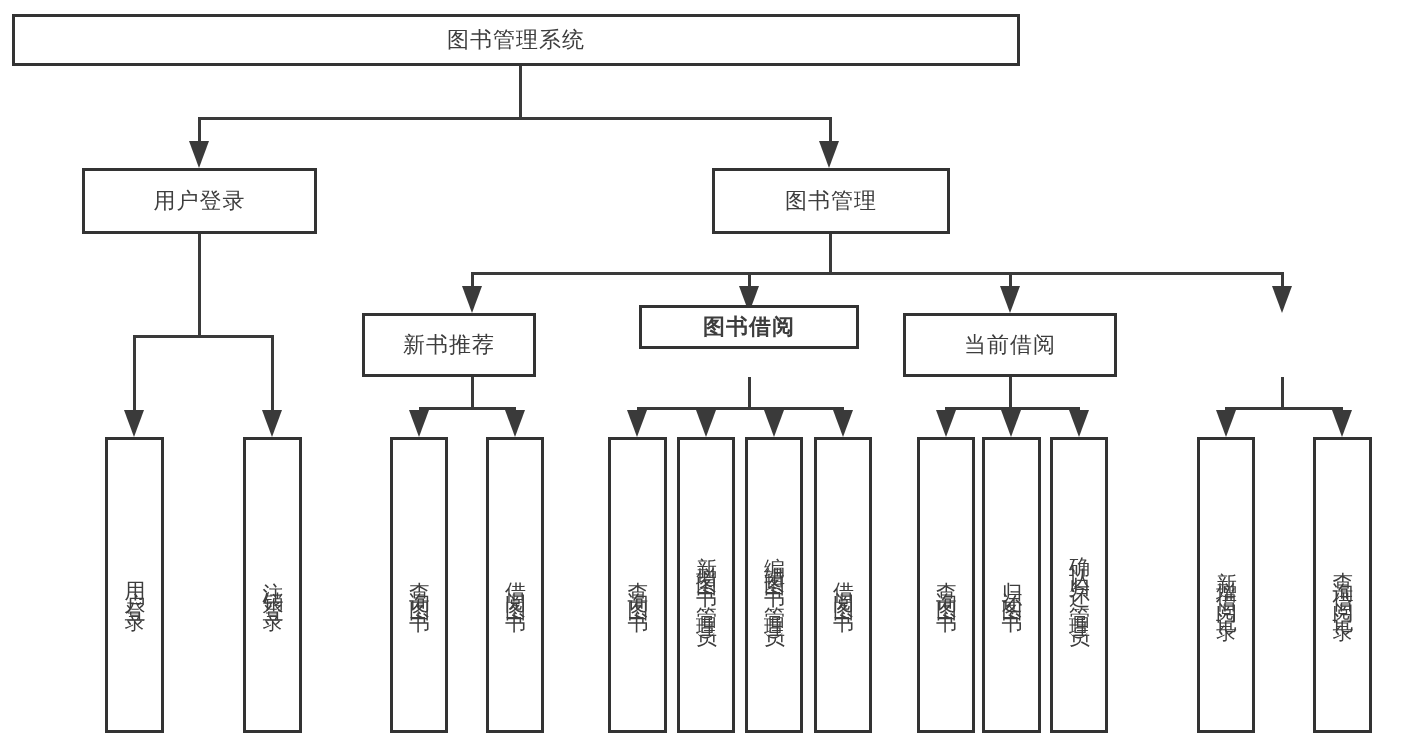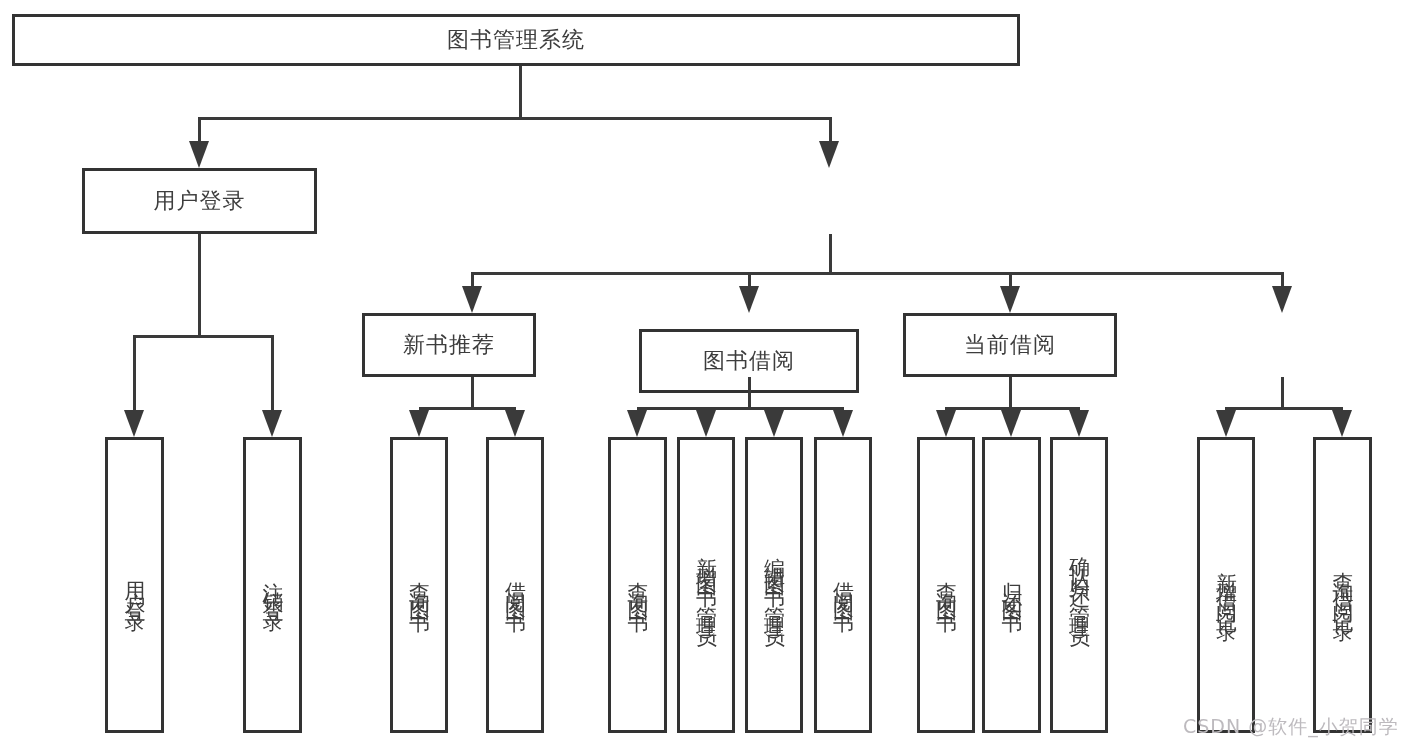--- a/index.html
+++ b/index.html
@@ -48,20 +48,23 @@
   <div class="vline" style="left:519px;top:66px;height:51px;"></div>
   <div class="hline" style="left:198px;top:117px;width:633px;"></div>
   <div class="vline" style="left:198px;top:117px;height:27px;"></div>
   <div class="arrow" style="left:189px;top:141px;"></div>
   <div class="vline" style="left:829px;top:117px;height:27px;"></div>
   <div class="arrow" style="left:819px;top:141px;"></div>
 
   <div class="box" style="left:82px;top:168px;width:235px;height:66px;">
     <span>用户登录</span>
   </div>
+  <div class="box" style="left:712px;top:168px;width:238px;height:66px;">
+    <span>图书管理</span>
+  </div>
 
   <div class="vline" style="left:198px;top:234px;height:101px;"></div>
   <div class="hline" style="left:133px;top:335px;width:141px;"></div>
   <div class="vline" style="left:133px;top:335px;height:77px;"></div>
   <div class="arrow" style="left:124px;top:410px;"></div>
   <div class="vline" style="left:271px;top:335px;height:77px;"></div>
   <div class="arrow" style="left:262px;top:410px;"></div>
 
   <div class="vline" style="left:829px;top:234px;height:38px;"></div>
   <div class="hline" style="left:471px;top:272px;width:811px;"></div>
@@ -70,21 +73,21 @@
   <div class="vline" style="left:748px;top:272px;height:14px;"></div>
   <div class="arrow" style="left:739px;top:286px;"></div>
   <div class="vline" style="left:1009px;top:272px;height:14px;"></div>
   <div class="arrow" style="left:1000px;top:286px;"></div>
   <div class="vline" style="left:1281px;top:272px;height:14px;"></div>
   <div class="arrow" style="left:1272px;top:286px;"></div>
 
   <div class="box" style="left:362px;top:313px;width:174px;height:64px;">
     <span>新书推荐</span>
   </div>
-  <div class="box" style="left:639px;top:329px;width:220px;height:64px;">
+  <div class="box" style="left:639px;top:305px;width:220px;height:44px;font-weight:bold;">
     <span>图书借阅</span>
   </div>
   <div class="box" style="left:903px;top:313px;width:214px;height:64px;">
     <span>当前借阅</span>
   </div>
 
   <div class="vline" style="left:471px;top:377px;height:30px;"></div>
   <div class="hline" style="left:419px;top:407px;width:97px;"></div>
   <div class="arrow" style="left:409px;top:410px;"></div>
   <div class="arrow" style="left:505px;top:410px;"></div>
@@ -144,15 +147,14 @@
     <span>确认归还（管理员）</span>
   </div>
 
   <div class="vbox" style="left:1197px;top:437px;width:58px;height:296px;">
     <span>新增借阅记录</span>
   </div>
   <div class="vbox" style="left:1313px;top:437px;width:59px;height:296px;">
     <span>查询借阅记录</span>
   </div>
 
-  <div class="watermark">CSDN @软件_小贺同学</div>
 
 </div>
 
 </body></html>

